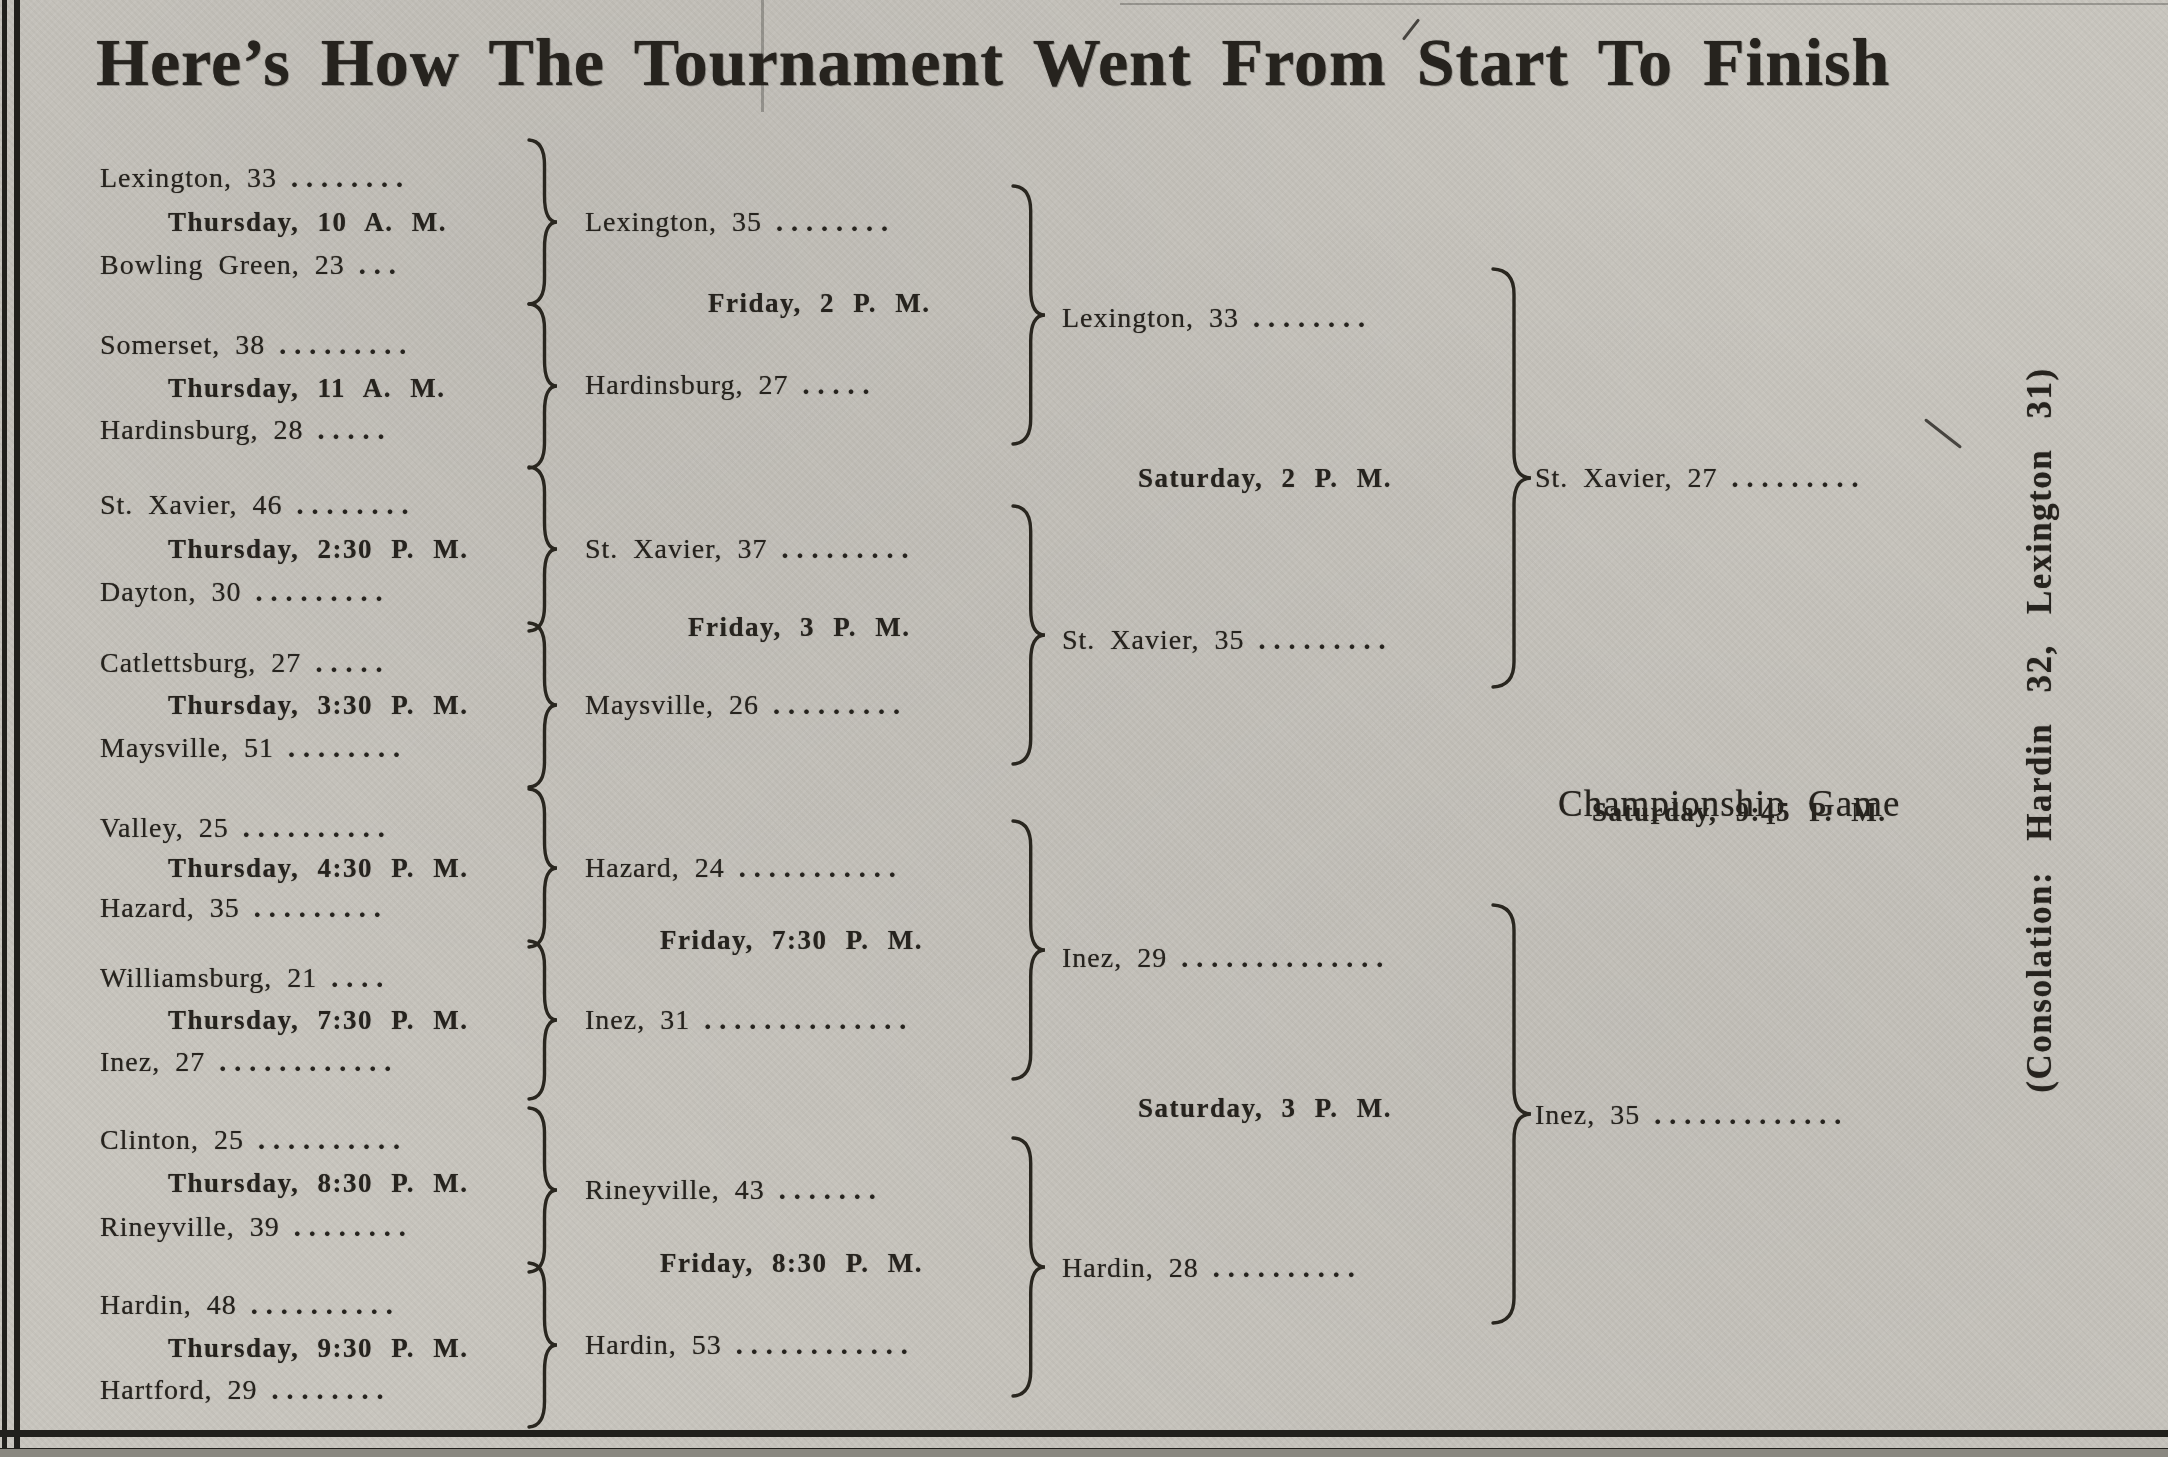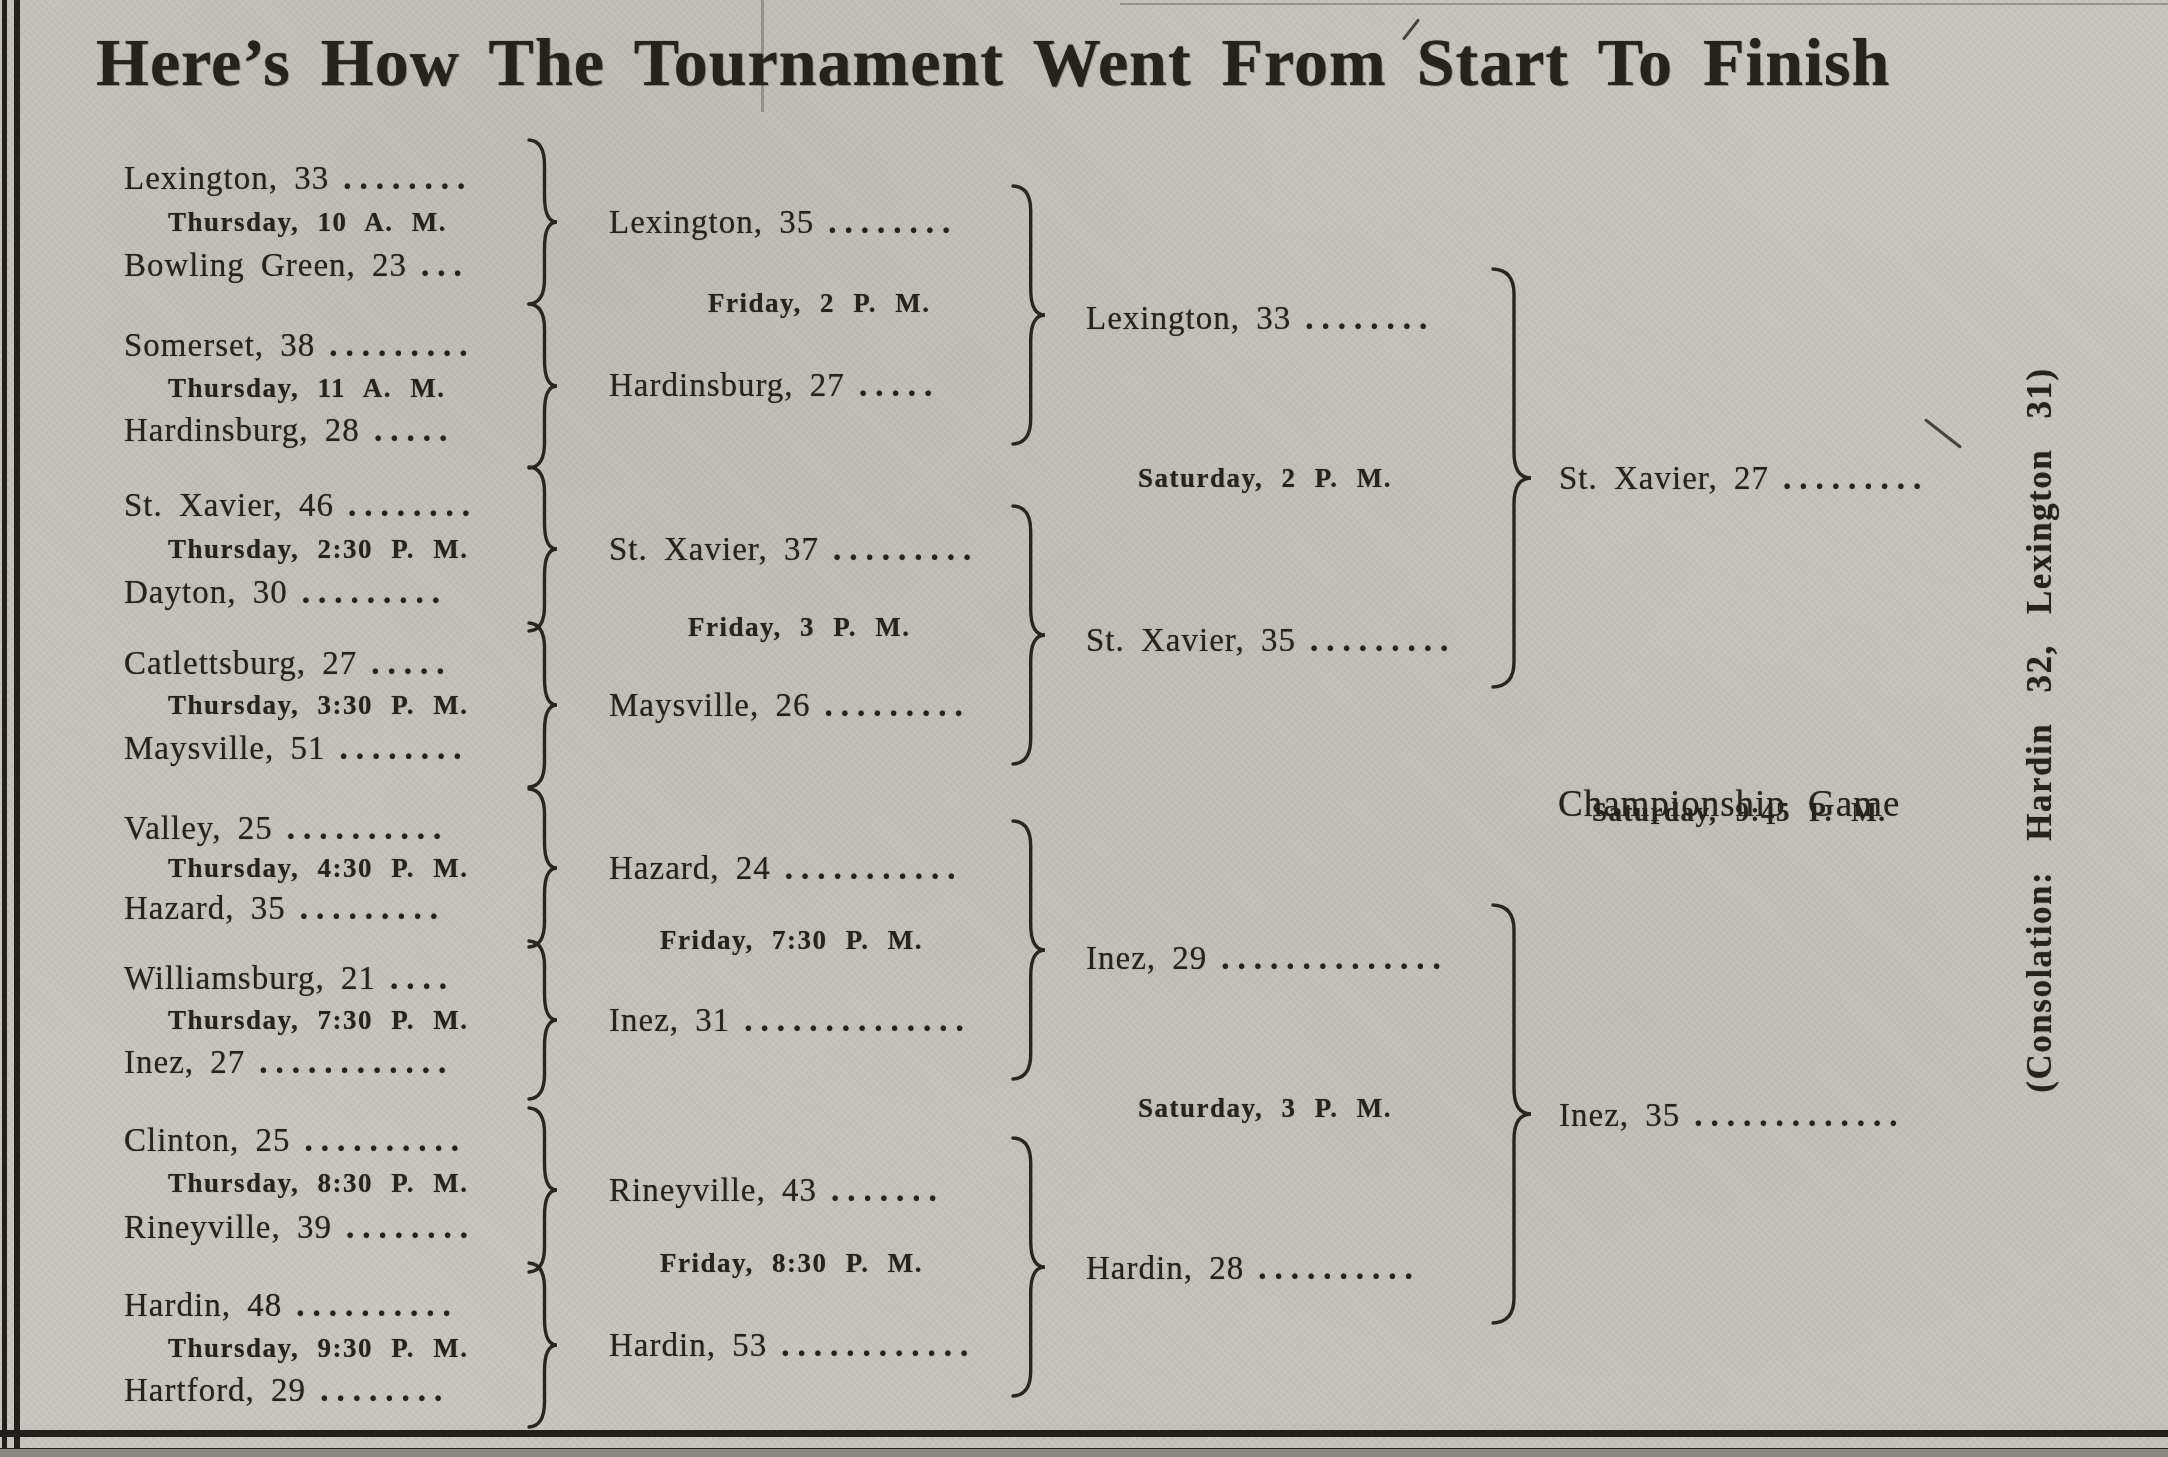--- a/index.html
+++ b/index.html
@@ -14,23 +14,22 @@
     font-family:"Liberation Serif","DejaVu Serif",serif;
     color:#26231e;
   }
   .abs{position:absolute; white-space:nowrap;}
   #title{
     font-size:68px; line-height:76px; font-weight:bold;
     letter-spacing:1px; word-spacing:12px;
     text-shadow:0 0 1px rgba(25,22,18,.75), 1px 1px 0 rgba(25,22,18,.25);
   }
   .team{
-    font-size:33px; line-height:40px; letter-spacing:1px; word-spacing:7px;
+    font-size:28px; line-height:40px; letter-spacing:1px; word-spacing:7px;
     text-shadow:0 0 1px rgba(30,27,22,.6);
-    margin-left:24px;
   }
   .dots{
     font-weight:bold; letter-spacing:8px; margin-left:14px;
     text-shadow:0 0 1px rgba(30,27,22,.6);
   }
   .gtime{
     font-size:27px; line-height:34px; font-weight:bold;
     letter-spacing:1.5px; word-spacing:10px;
     text-shadow:0 0 1px rgba(30,27,22,.55);
   }

